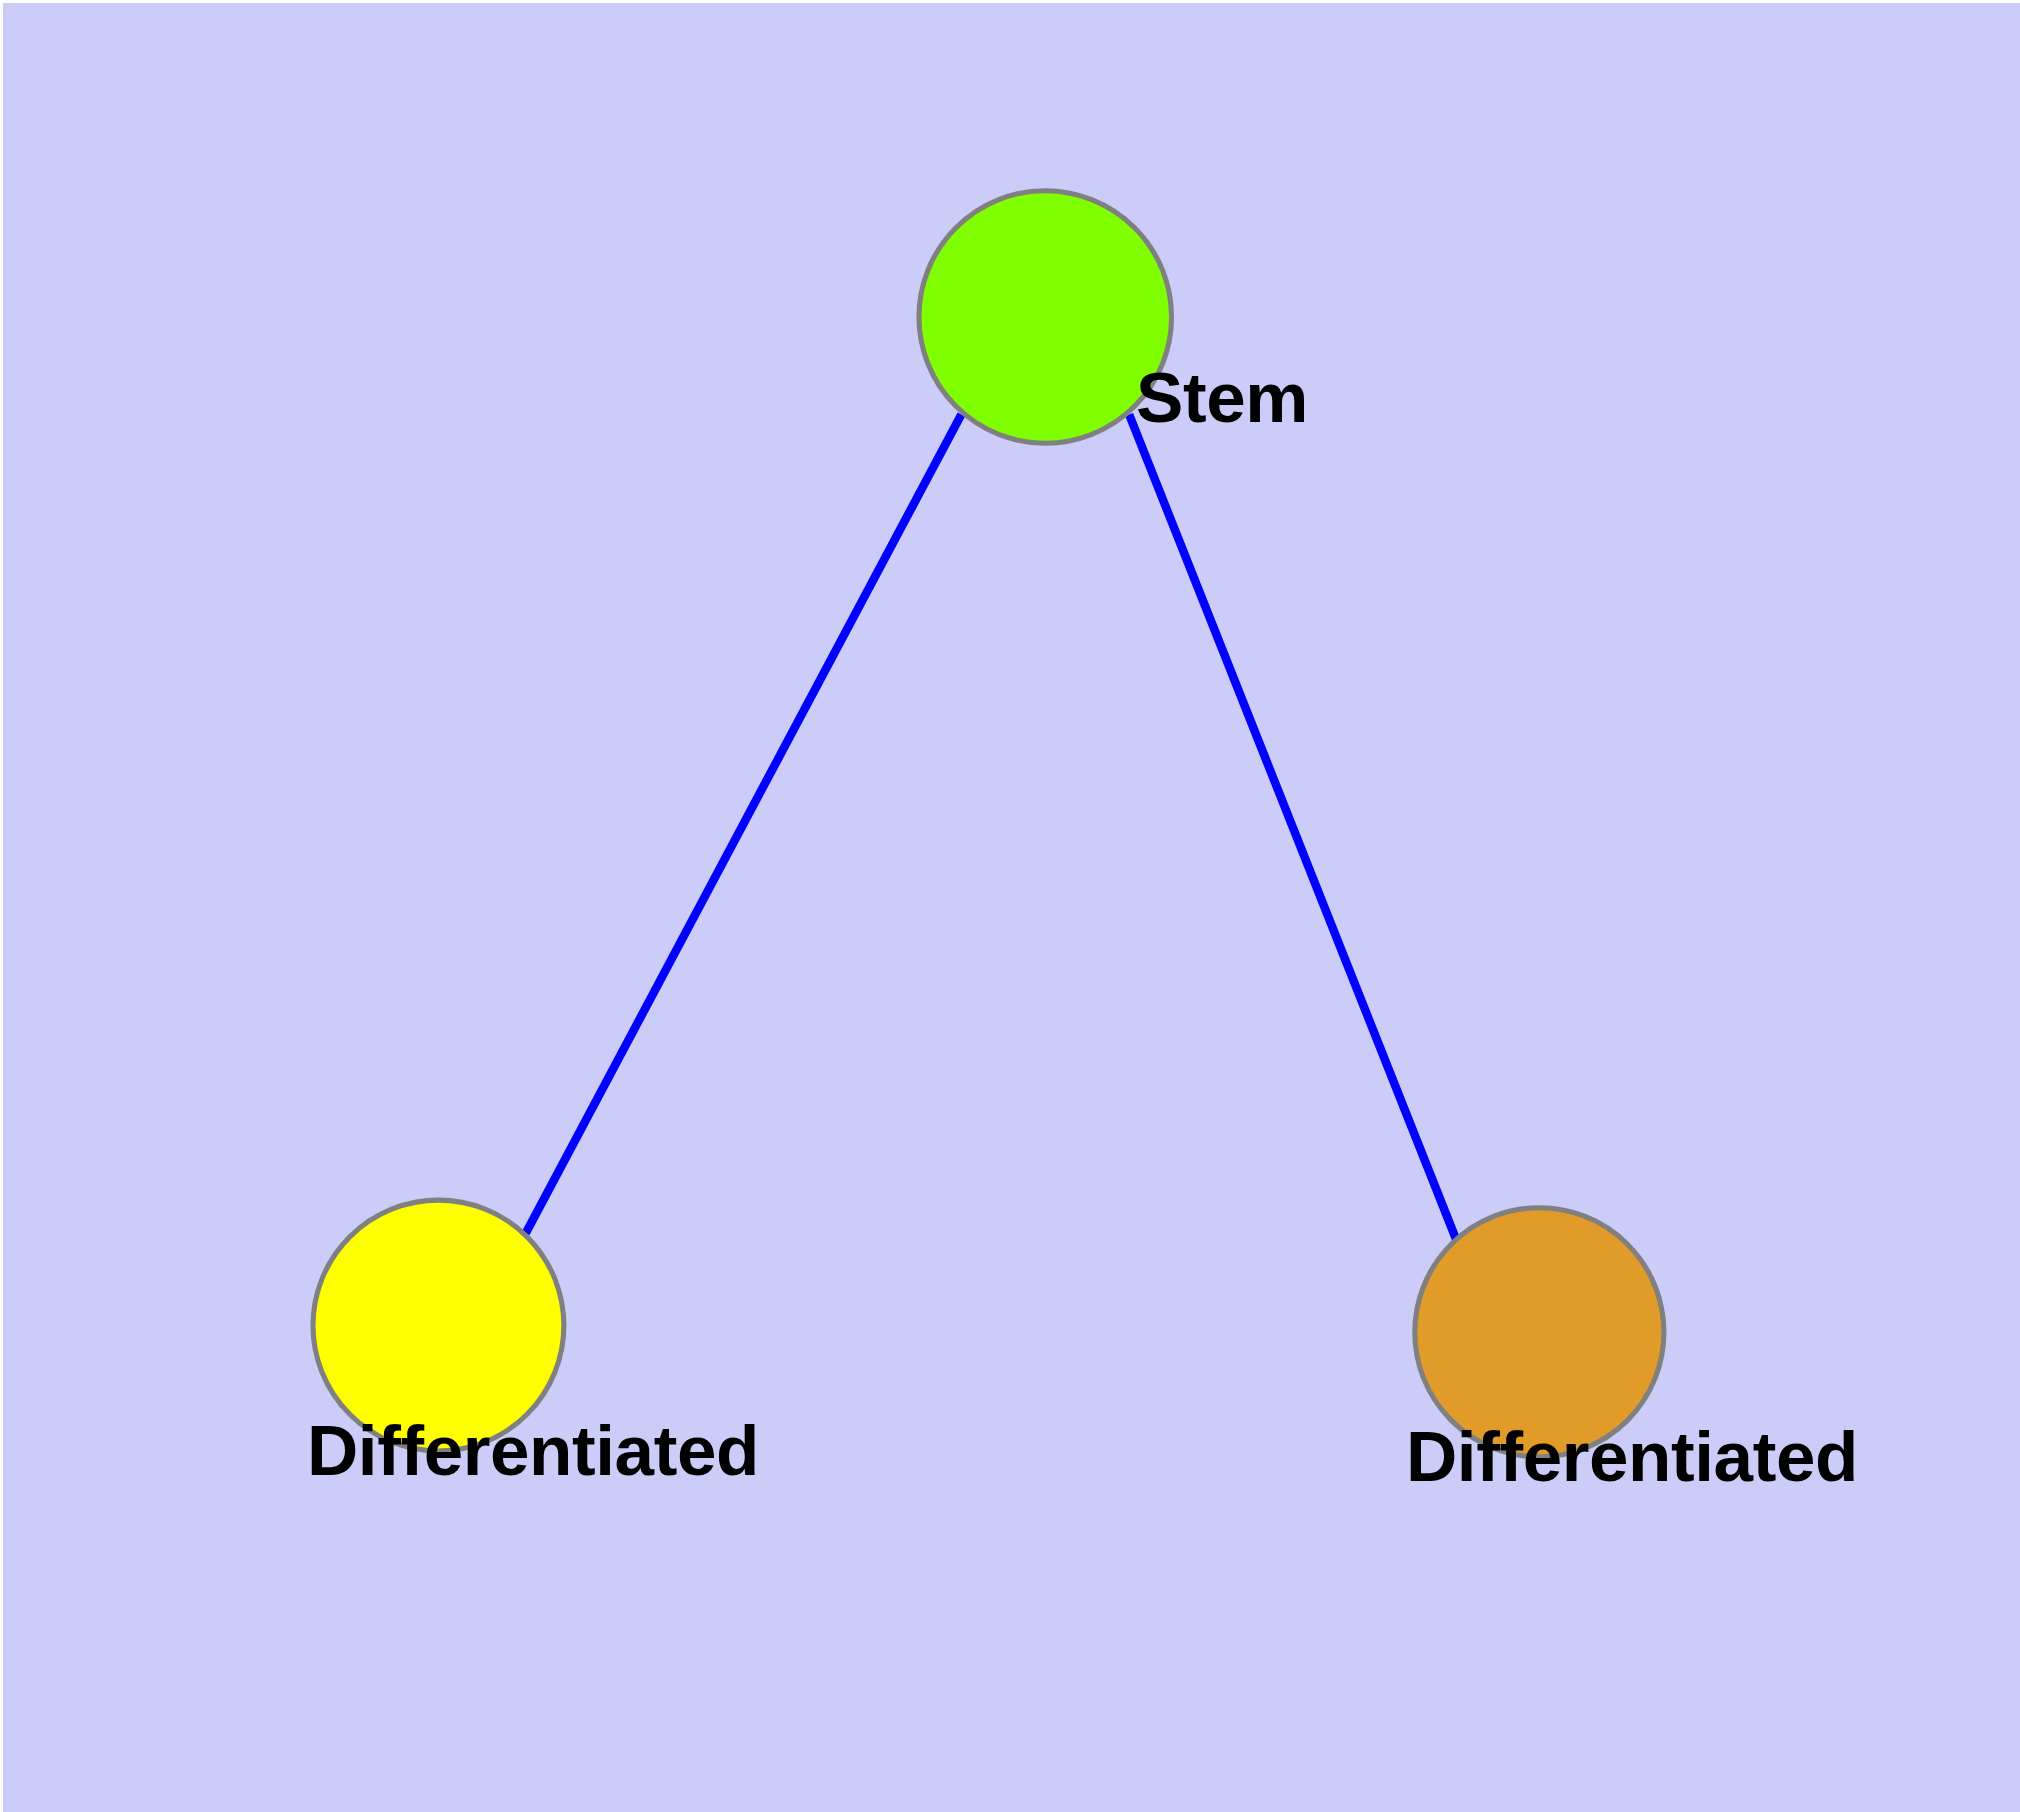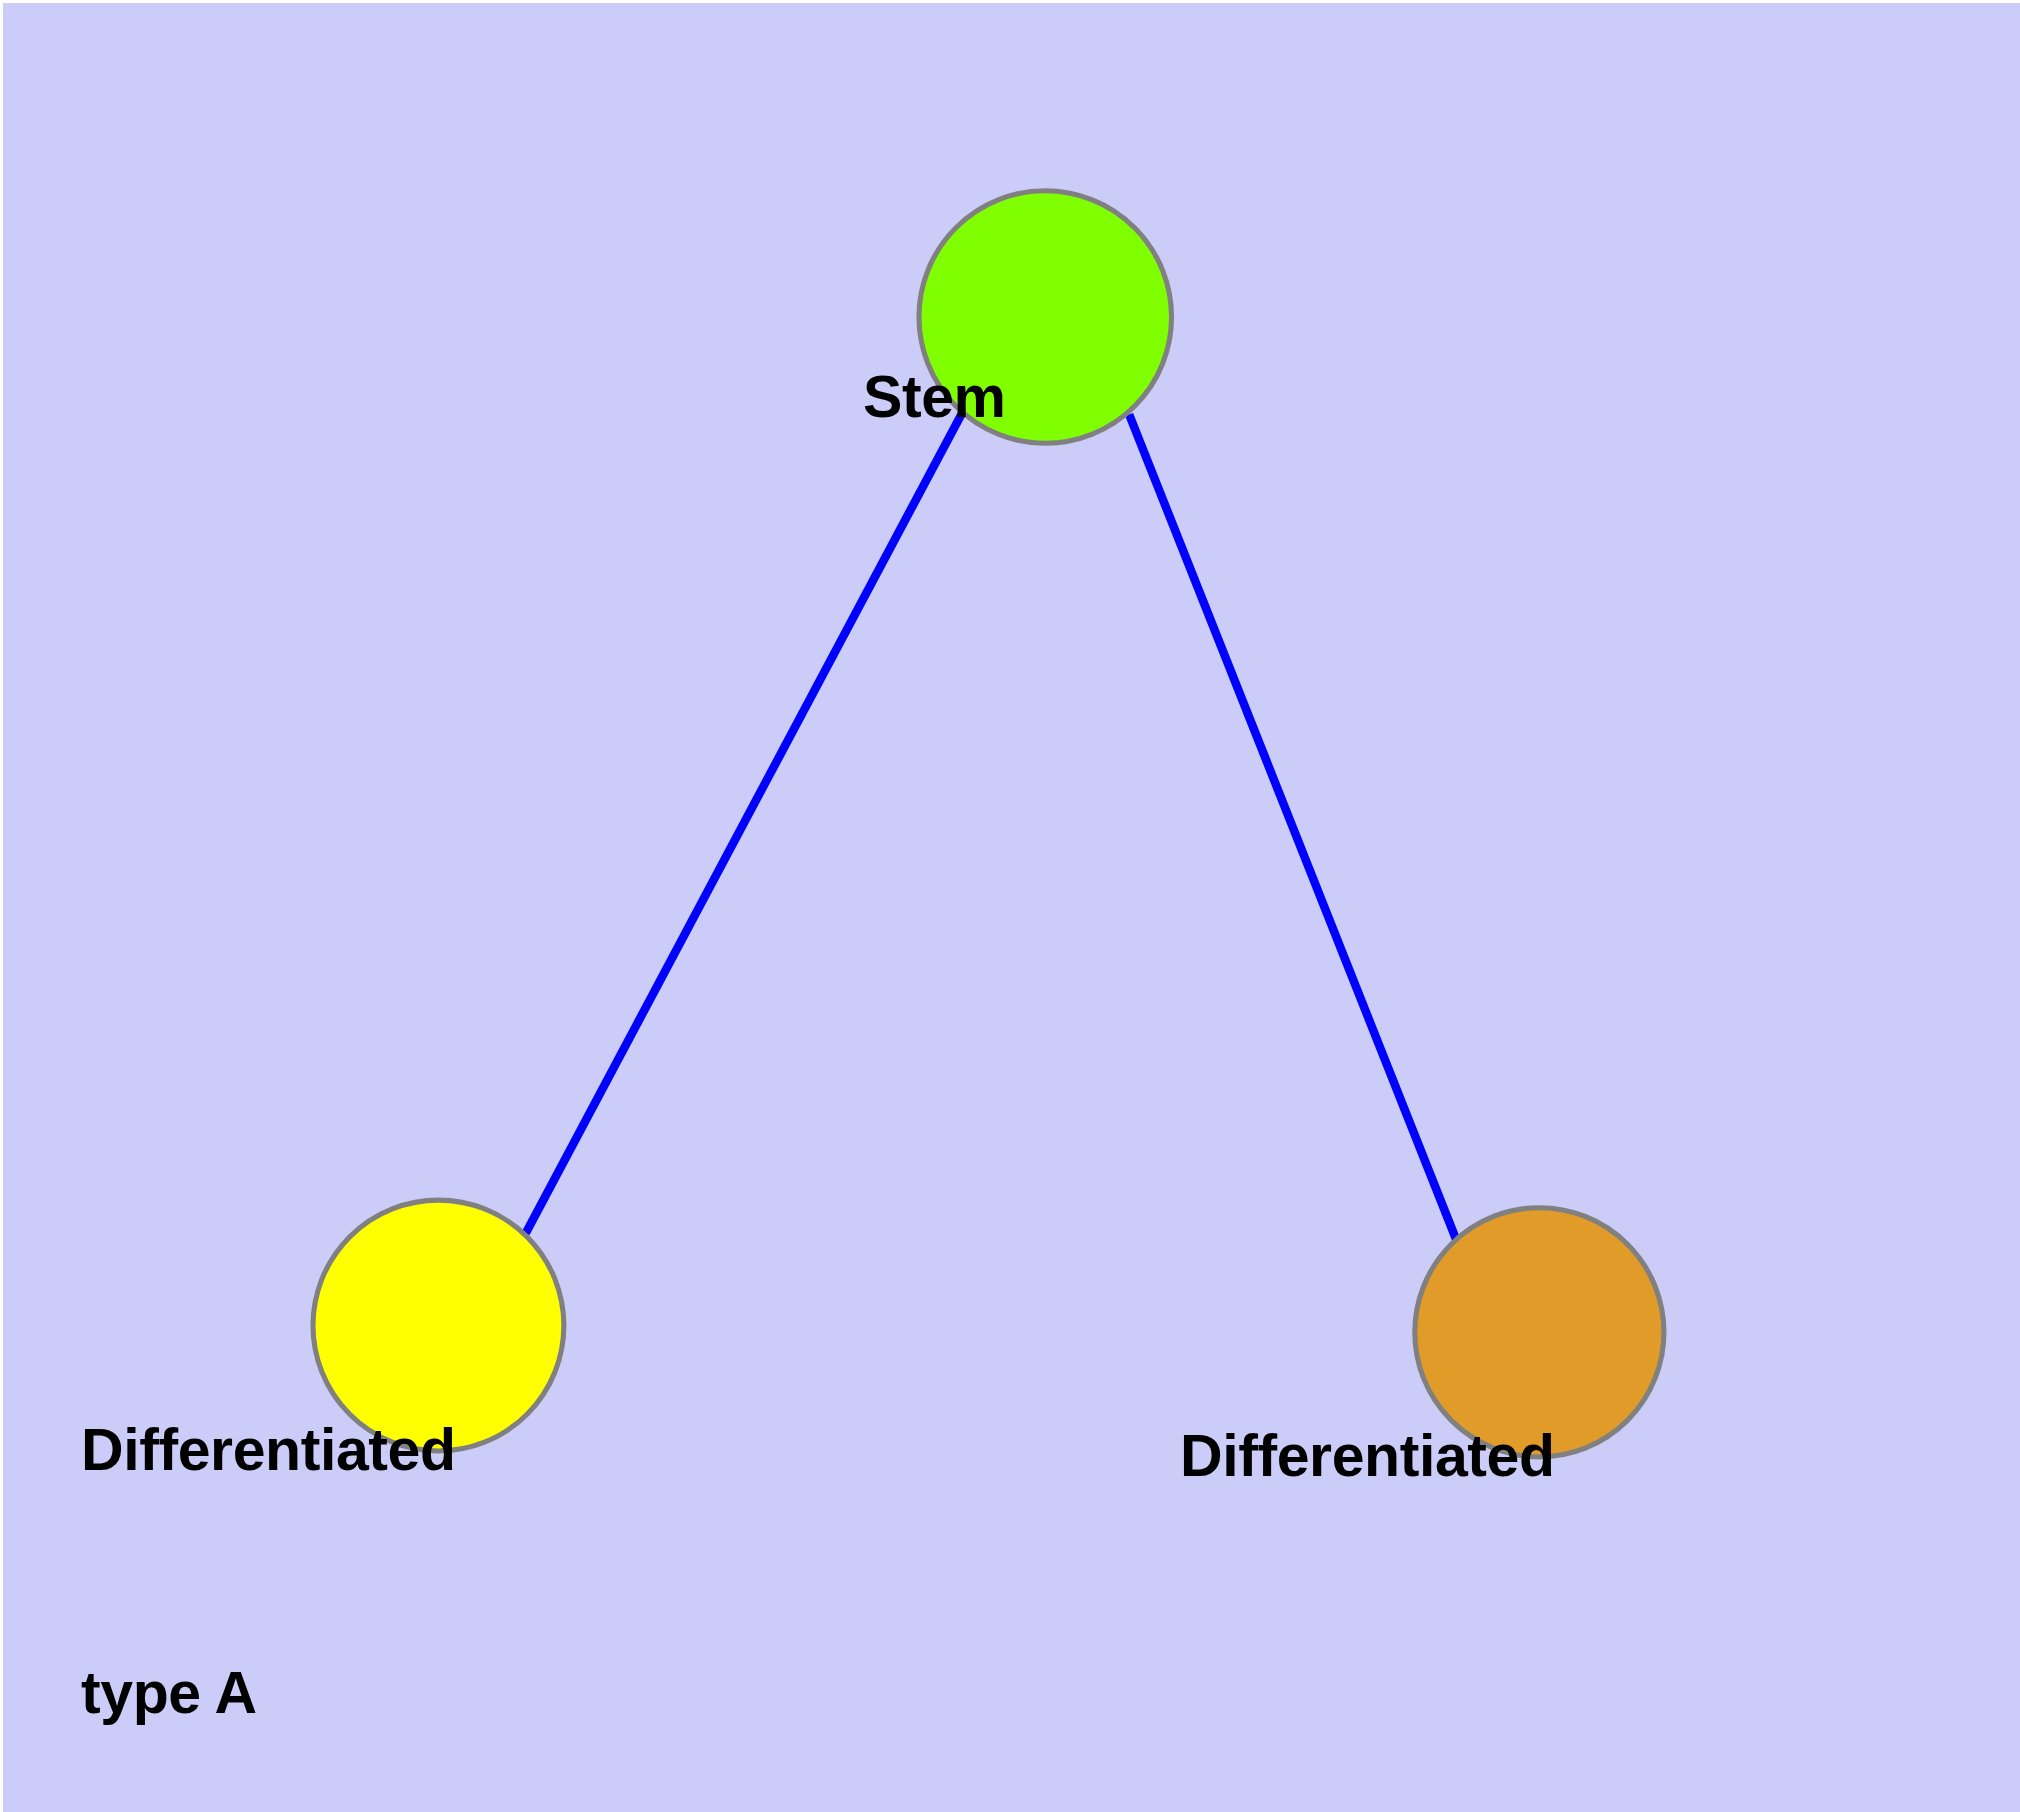--- a/index.html
+++ b/index.html
@@ -27,23 +27,23 @@
     position: absolute;
     left: 0;
     top: 0;
     width: 2021px;
     height: 1812px;
   }
   .node-label {
     position: absolute;
     color: #000000;
     font-weight: bold;
-    font-size: 59px;
+    font-size: 71px;
     line-height: 81px;
-    text-align: left;
+    text-align: right;
     white-space: pre;
     letter-spacing: -0.4px;
     pointer-events: none;
   }
 </style>
 </head>
 <body>
 
 <div id="stage">
 
@@ -62,21 +62,20 @@
       <circle cx="1816" cy="1572" r="147" fill="#e09b29" stroke="#808080" stroke-width="6"></circle>
     </g>
   </svg>
 
   <div class="node-label" style="left:799px; top:276px; width:509px;">
     <span>Stem</span>
   </div>
 
   <div class="node-label" style="left:81px; top:1248px; width:678px;">
     <div>Differentiated</div>
-    <div>type A</div>
   </div>
 
   <div class="node-label" style="left:1180px; top:1254px; width:678px;">
     <div>Differentiated</div>
   </div>
 
 </div>
 
 
 </body></html>

